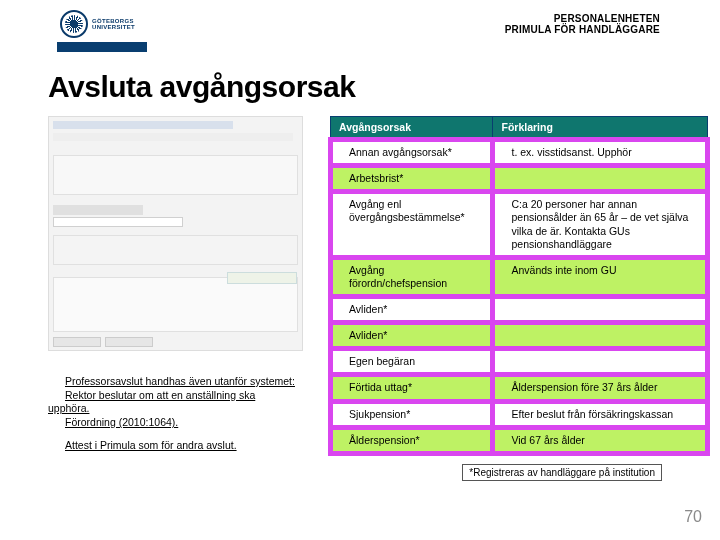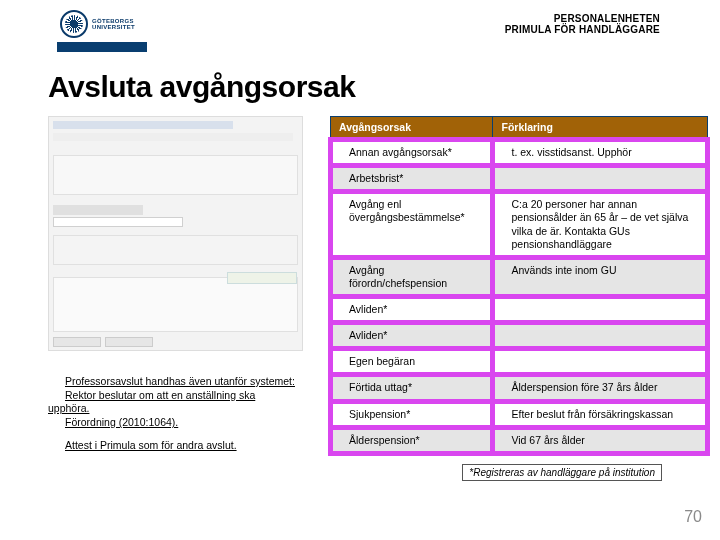--- a/index.html
+++ b/index.html
@@ -15,24 +15,24 @@
   .main { display:flex; padding:0 10px 0 48px; gap:10px; }
   .left-col { width:270px; flex-shrink:0; }
   .screenshot-placeholder { width:255px; height:235px; background:#f3f3f3; border:1px solid #ddd; position:relative; overflow:hidden; }
   .sp-row { position:absolute; left:4px; right:4px; height:10px; background:#fff; border:1px solid #d0d0d0; }
   .sp-blob { position:absolute; background:#e8e8e8; }
   .note-box { margin-top:24px; width:250px; font-size:10.5px; line-height:1.3; }
   .note-box p { margin-bottom:9px; }
   .note-box .underline { text-decoration:underline;margin-left:17px; }
   .right-col { flex:1; }
   table { width:100%; border-collapse:collapse; font-size:10.5px; }
-  th { background:#a16207; color:#fff; text-align:left; font-weight:bold; padding:4px 8px; border:1px solid #093e70; }
+  th { background:#0f766e; color:#fff; text-align:left; font-weight:bold; padding:4px 8px; border:1px solid #093e70; }
   td { padding:4px 16px; border:5px solid #d946ef; vertical-align:top; line-height:1.25; }
-  tr.alt td { background:#e5e5e5; }
-  .footnote-wrap { text-align:right; padding:6px 48px 0 0;font-style:italic; }
+  tr.alt td { background:#bef264; }
+  .footnote-wrap { text-align:right; padding:6px 48px 0 0; }
   .footnote { display:inline-block; border:1px solid #555; padding:2px 6px; font-size:10px; }
   .pagenum { position:absolute; right:18px; bottom:14px; font-size:16px; color:#8a8a8a; }
 </style>
 </head>
 <body>
 
 <div class="header">
   <div class="logo-wrap">
     <div class="logo-seal">
         <div class="logo-seal-inner"></div>

